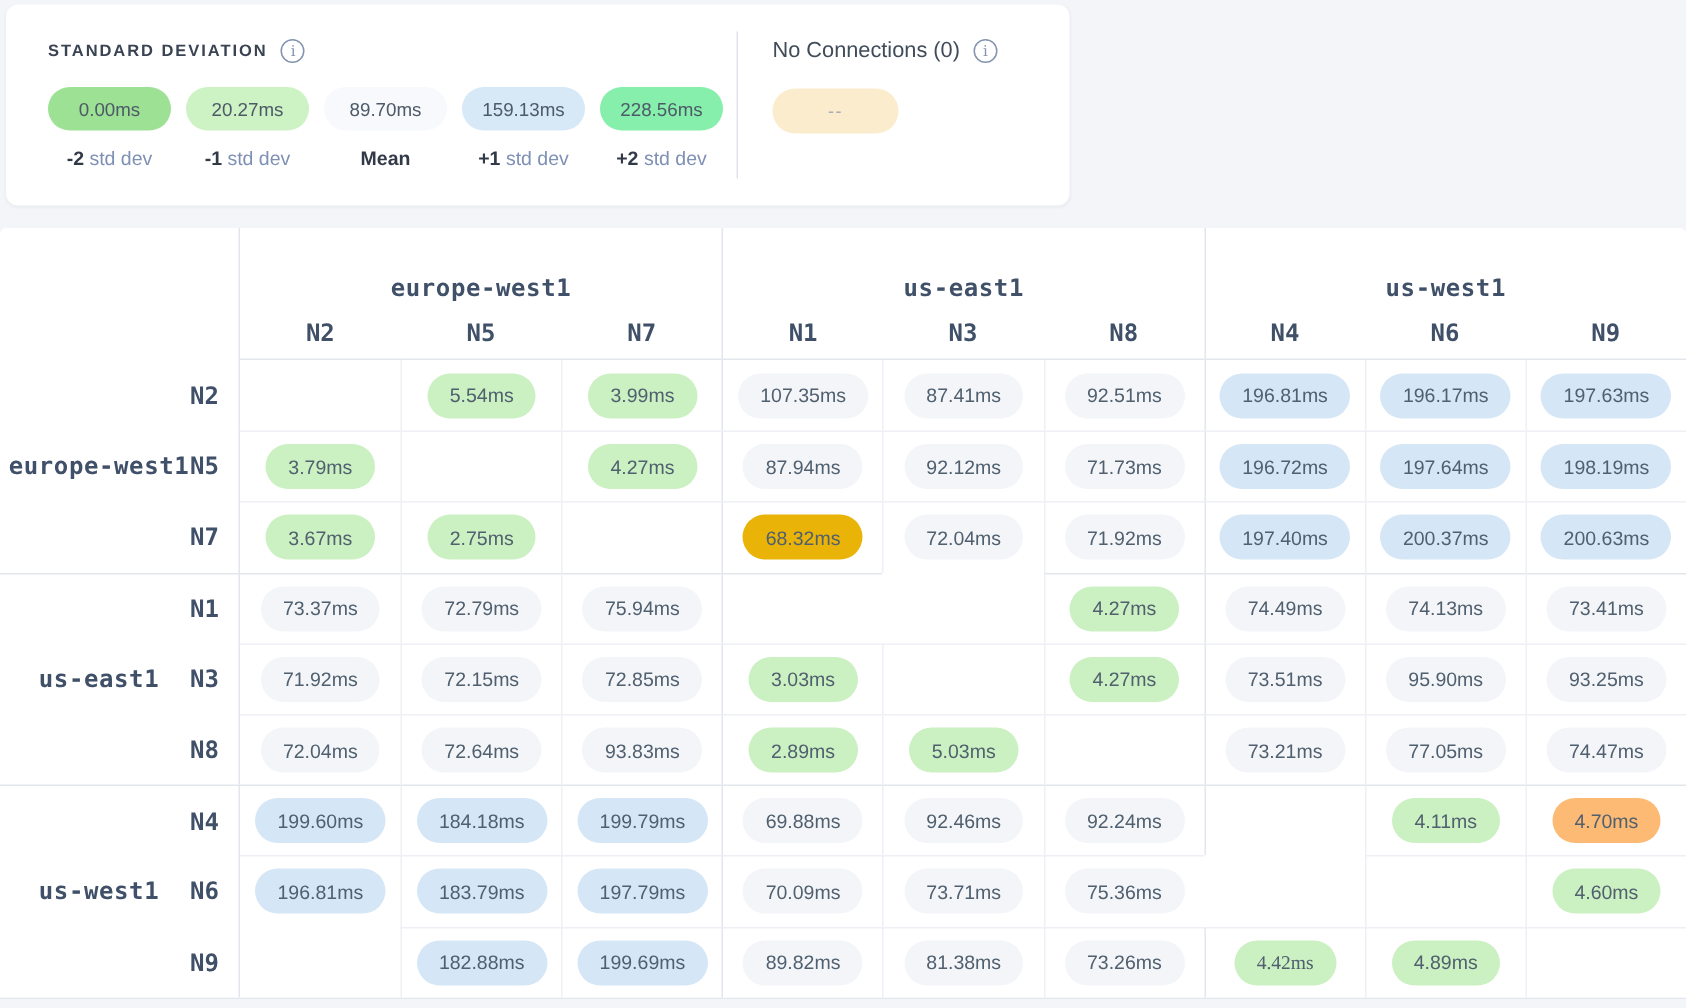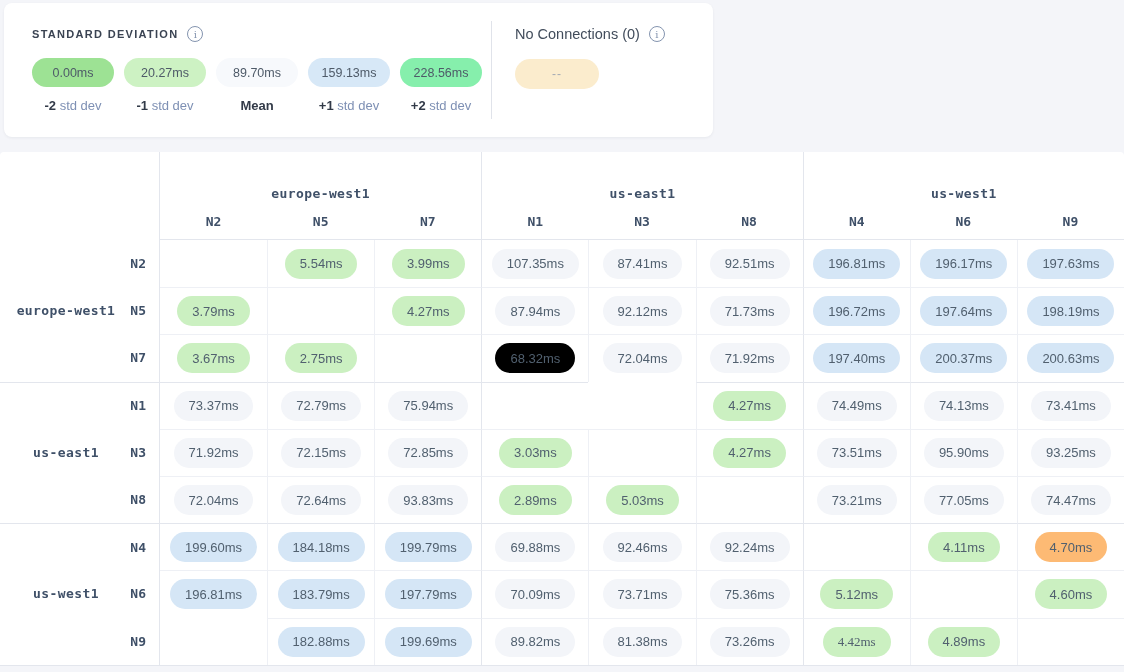--- a/index.html
+++ b/index.html
@@ -60,21 +60,21 @@
     width:1124px;
     background:#ffffff;
     border-radius:4px 4px 0 0;
     border-bottom:1px solid #e3e6ed;
     display:grid;
     grid-template-columns:160px repeat(9, 1fr);
     grid-template-rows:58px 30px repeat(9, 47.2px);
   }
   .mono {
     font-family:"DejaVu Sans Mono", monospace;
-    font-weight:bold; color:#3f5068; font-size:13px;
+    font-weight:bold; color:#3f5068; font-size:16px;
   }
   .corner-cell { grid-column:1; grid-row:1 / 3; border-right:1px solid #e3e6ed; }
   .region-header {
     display:flex; align-items:flex-end; justify-content:center;
     padding-bottom:9px; letter-spacing:.4px;
   }
   .node-header {
     display:flex; align-items:center; justify-content:center;
     padding-bottom:6px;
   }
@@ -219,21 +219,21 @@
       <div class="mono">N7</div>
     </div>
     <div class="cell row-sep" style="grid-area: 5 / 2;">
       <div class="data-pill" style="background: rgb(203, 240, 193);">3.67ms</div>
     </div>
     <div class="cell inner-l row-sep" style="grid-area: 5 / 3;">
       <div class="data-pill" style="background: rgb(203, 240, 193);">2.75ms</div>
     </div>
     <div class="cell inner-l row-sep" style="grid-area: 5 / 4;"></div>
     <div class="cell gstart row-sep" style="grid-area: 5 / 5;">
-      <div class="data-pill" style="background: #000000; text-align: center;">68.32ms</div>
+      <div class="data-pill" style="background: #eab308; text-align: center;">68.32ms</div>
     </div>
     <div class="cell inner-l row-sep" style="grid-area: 5 / 6;">
       <div class="data-pill" style="background: rgb(243, 245, 249);">72.04ms</div>
     </div>
     <div class="cell inner-l row-sep" style="grid-area: 5 / 7;">
       <div class="data-pill" style="background: rgb(243, 245, 249);">71.92ms</div>
     </div>
     <div class="cell gstart row-sep" style="grid-area: 5 / 8;">
       <div class="data-pill" style="background: rgb(213, 230, 246);">197.40ms</div>
     </div>
@@ -367,23 +367,20 @@
       <div class="data-pill" style="background: rgb(213, 230, 246);">197.79ms</div>
     </div>
     <div class="cell gstart row-sep" style="grid-area: 10 / 5;">
       <div class="data-pill" style="background: rgb(243, 245, 249);">70.09ms</div>
     </div>
     <div class="cell inner-l row-sep" style="grid-area: 10 / 6;">
       <div class="data-pill" style="background: rgb(243, 245, 249);">73.71ms</div>
     </div>
     <div class="cell inner-l row-sep" style="grid-area: 10 / 7;">
       <div class="data-pill" style="background: rgb(243, 245, 249);">75.36ms</div>
-    </div>
-    <div class="cell gstart row-sep" style="grid-area: 10 / 8;">
-      <div class="data-pill" style="background: rgb(203, 240, 193);">5.12ms</div>
     </div>
     <div class="cell inner-l row-sep" style="grid-area: 10 / 9;"></div>
     <div class="cell inner-l row-sep" style="grid-area: 10 / 10;">
       <div class="data-pill" style="background: rgb(203, 240, 193);">4.60ms</div>
     </div>
     <div class="row-label" style="grid-area: 11 / 1;">
       <div class="mono">N9</div>
     </div>
     <div class="cell inner-l row-sep" style="grid-area: 11 / 3;">
       <div class="data-pill" style="background: rgb(213, 230, 246);">182.88ms</div>

